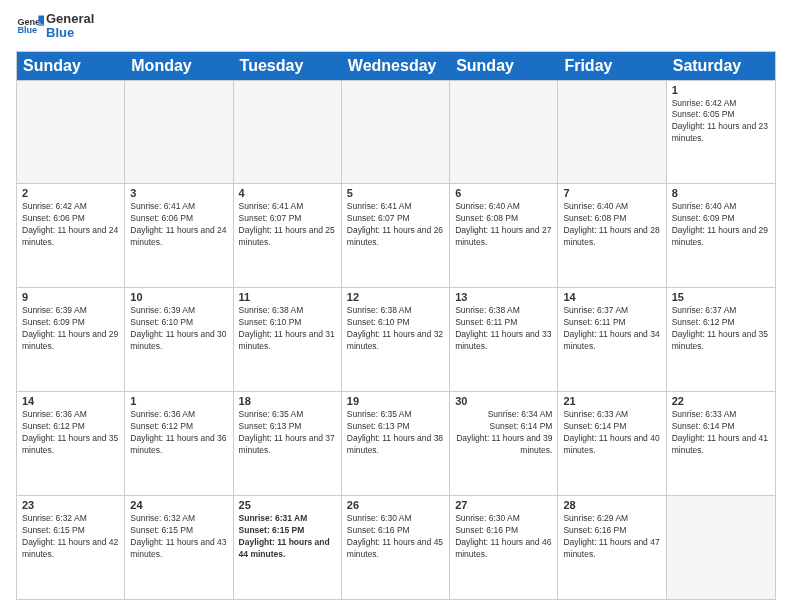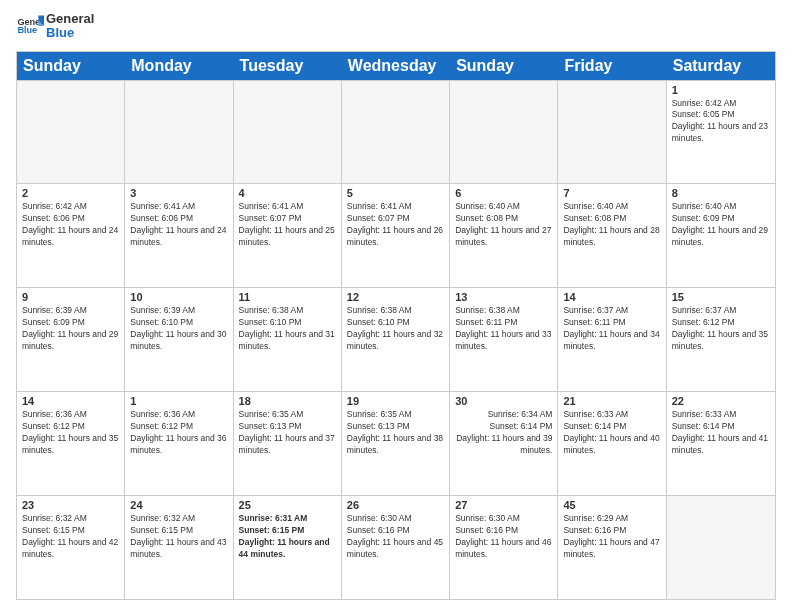--- a/index.html
+++ b/index.html
@@ -306,21 +306,21 @@
 Sunset: 6:16 PM
 Daylight: 11 hours and 45 minutes.</div>
           </div>
           <div class="cal-cell">
             <span class="day-num">27</span>
             <div class="day-info" style="white-space: pre-line;">Sunrise: 6:30 AM
 Sunset: 6:16 PM
 Daylight: 11 hours and 46 minutes.</div>
           </div>
           <div class="cal-cell">
-            <span class="day-num">45</span>
+            <span class="day-num">28</span>
             <div class="day-info" style="white-space: pre-line;">Sunrise: 6:29 AM
 Sunset: 6:16 PM
 Daylight: 11 hours and 47 minutes.</div>
           </div>
           <div class="cal-cell empty"></div>
         </div>
       </div>
   </div>
 </div>
 

